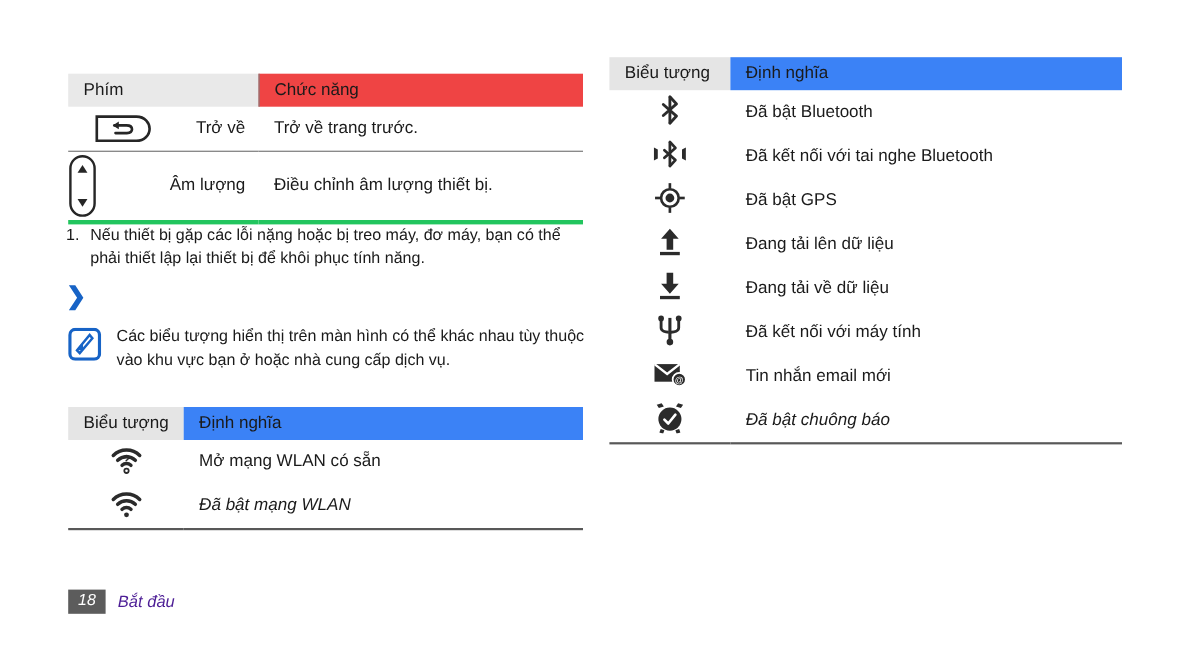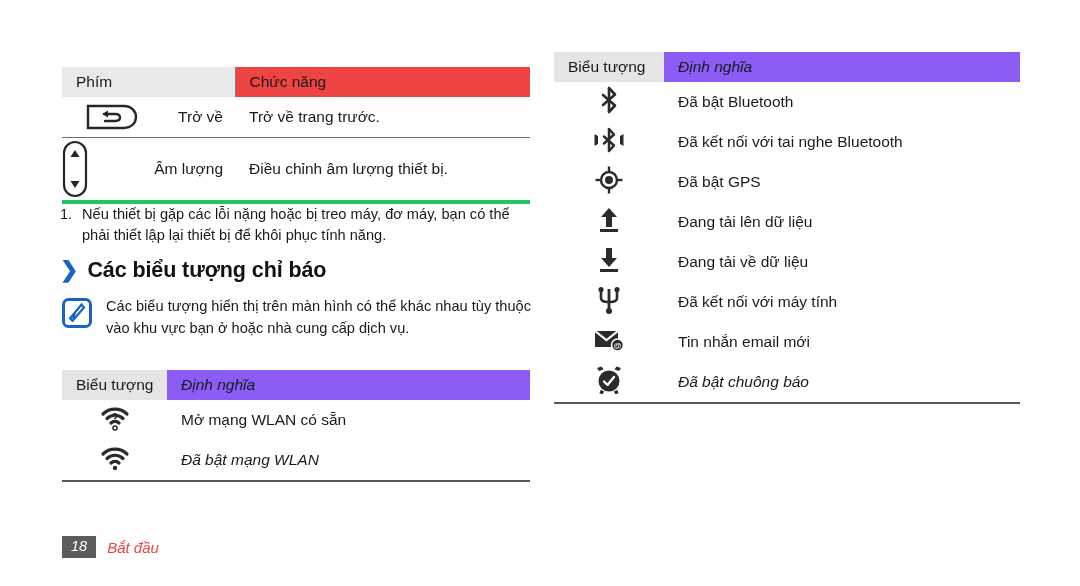--- a/index.html
+++ b/index.html
@@ -53,23 +53,22 @@
     line-height: 30px;
     border-bottom: 2px solid #585858;
     border-top: 2px solid #585858;
   }
   .th-icon {
     background: #e5e5e5;
     padding-left: 14px !important;
     border-right: 1px solid #7d7d7d;
   }
   .th-def {
-    background: #8b5cf6;
-    padding-left: 14px !important;
-    font-style: italic;
+    background: #3b82f6;
+    padding-left: 14px !important;
   }
   .body-row td {
     height: 40px;
     border-bottom: 1px solid #6e6e6e;
     font-size: 15.5px;
   }
   .body-row:last-child td {
     border-bottom: 2px solid #585858;
     font-style: italic;
   }
@@ -206,21 +205,21 @@
     background: #5c5c5c;
     color: #ffffff;
     font-size: 14.5px;
     font-style: italic;
     padding: 2px 9px 3px 9px;
     line-height: 1.2;
   }
   .footer .pglabel {
     font-size: 15px;
     font-style: italic;
-    color: #ef4444;
+    color: #4c1d95;
   }
 
   svg { display: block; }
   .icn { display: inline-block; }
 </style>
 </head>
 <body>
 
 <div class="page">
 
@@ -272,21 +271,20 @@
     </table>
   </div>
 
   <div class="numbered">
     <span class="num">1.</span>
     <span class="num-text">Nếu thiết bị gặp các lỗi nặng hoặc bị treo máy, đơ máy, bạn có thể phải thiết lập lại thiết bị để khôi phục tính năng.</span>
   </div>
 
   <div class="heading">
     <span class="chev">❯</span>
-    <span class="htext">Các biểu tượng chỉ báo</span>
   </div>
 
   <div class="note">
     <span class="note-icon">
       <svg width="30" height="30" viewBox="0 0 30 30">
         <rect x="1.5" y="1.5" width="27" height="27" rx="5" ry="5" fill="#ffffff" stroke="#1763c6" stroke-width="3"></rect>
         <path d="M8 20.5 L19.5 6.5 L22 9.5 L10.5 23 Z" fill="none" stroke="#1763c6" stroke-width="2.2"></path>
         <path d="M8 20.5 L13.5 14 L13.5 20.5 Z" fill="#1763c6"></path>
       </svg>
     </span>

